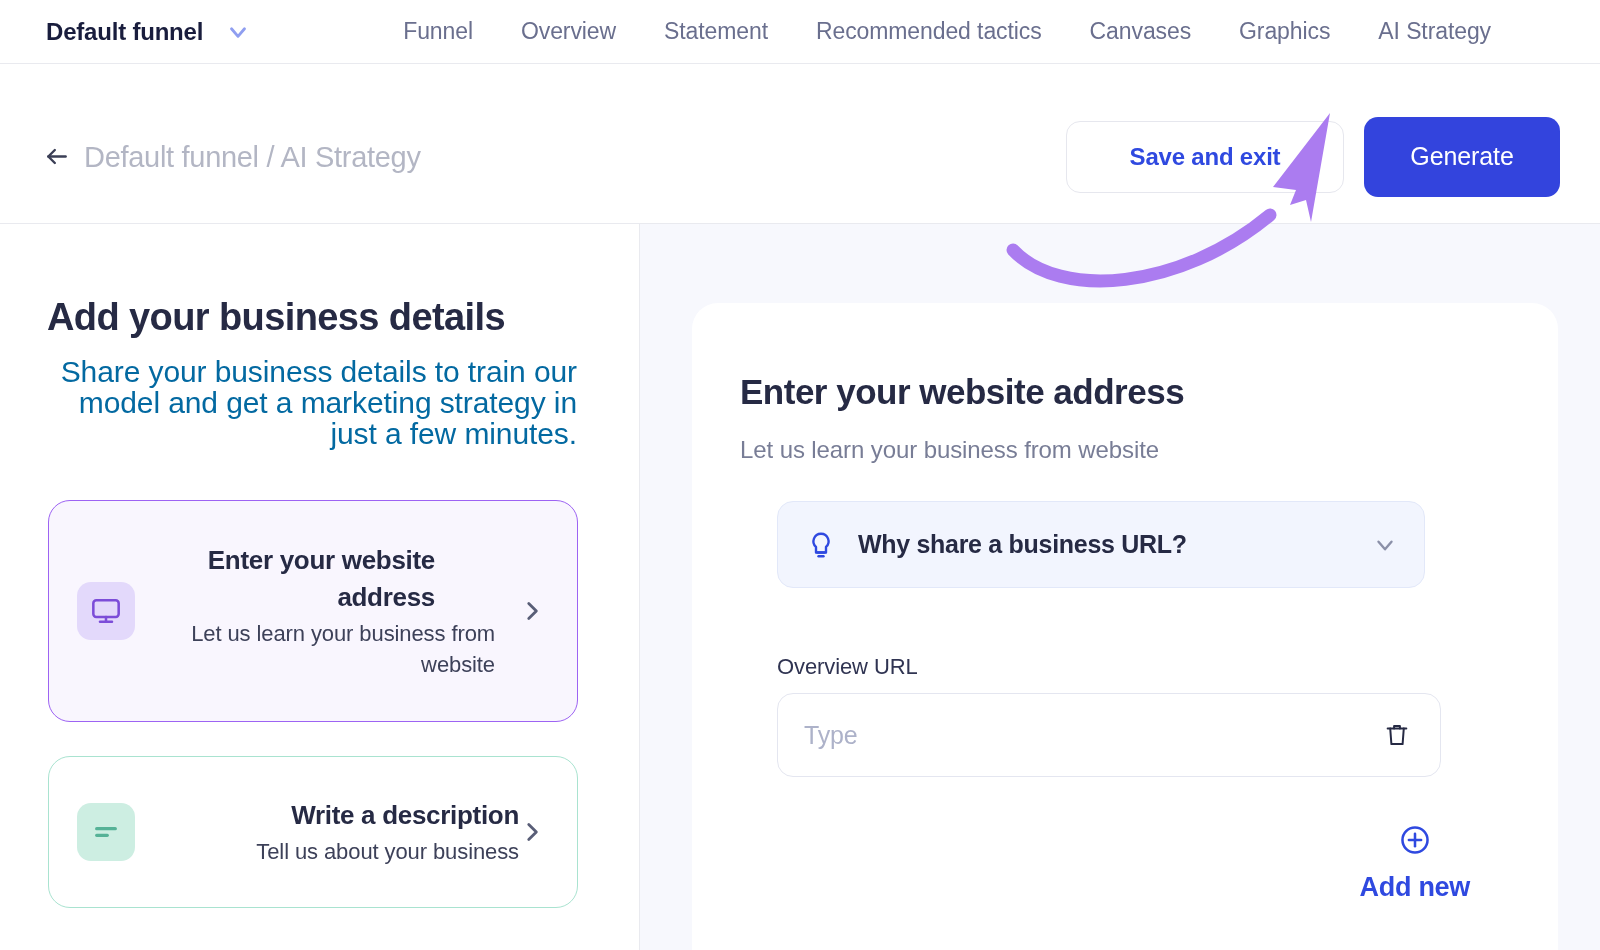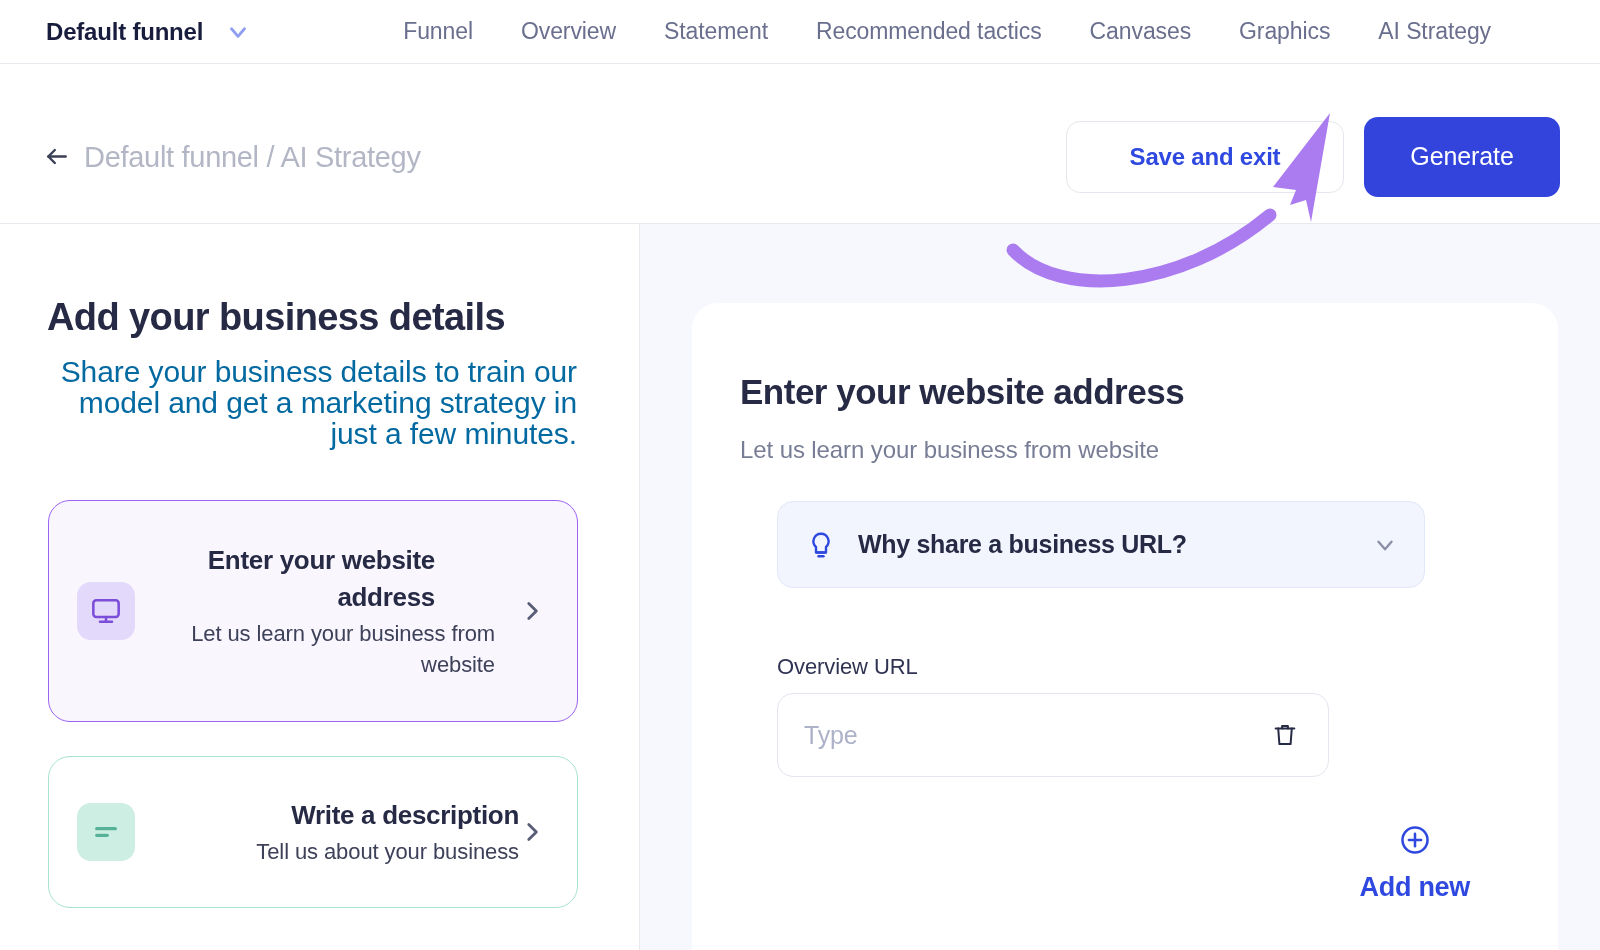--- a/index.html
+++ b/index.html
@@ -346,21 +346,21 @@
     top: 430px;
     font-size: 22px;
     color: #303452;
     letter-spacing: -0.1px;
   }
 
   .input-row {
     position: absolute;
     left: 137px;
     top: 469px;
-    width: 552px;
+    width: 664px;
     height: 84px;
     background: #ffffff;
     border: 1px solid #e4e6f0;
     border-radius: 16px;
     display: flex;
     align-items: center;
   }
 
   .url-input {
     flex: 1 1 auto;

